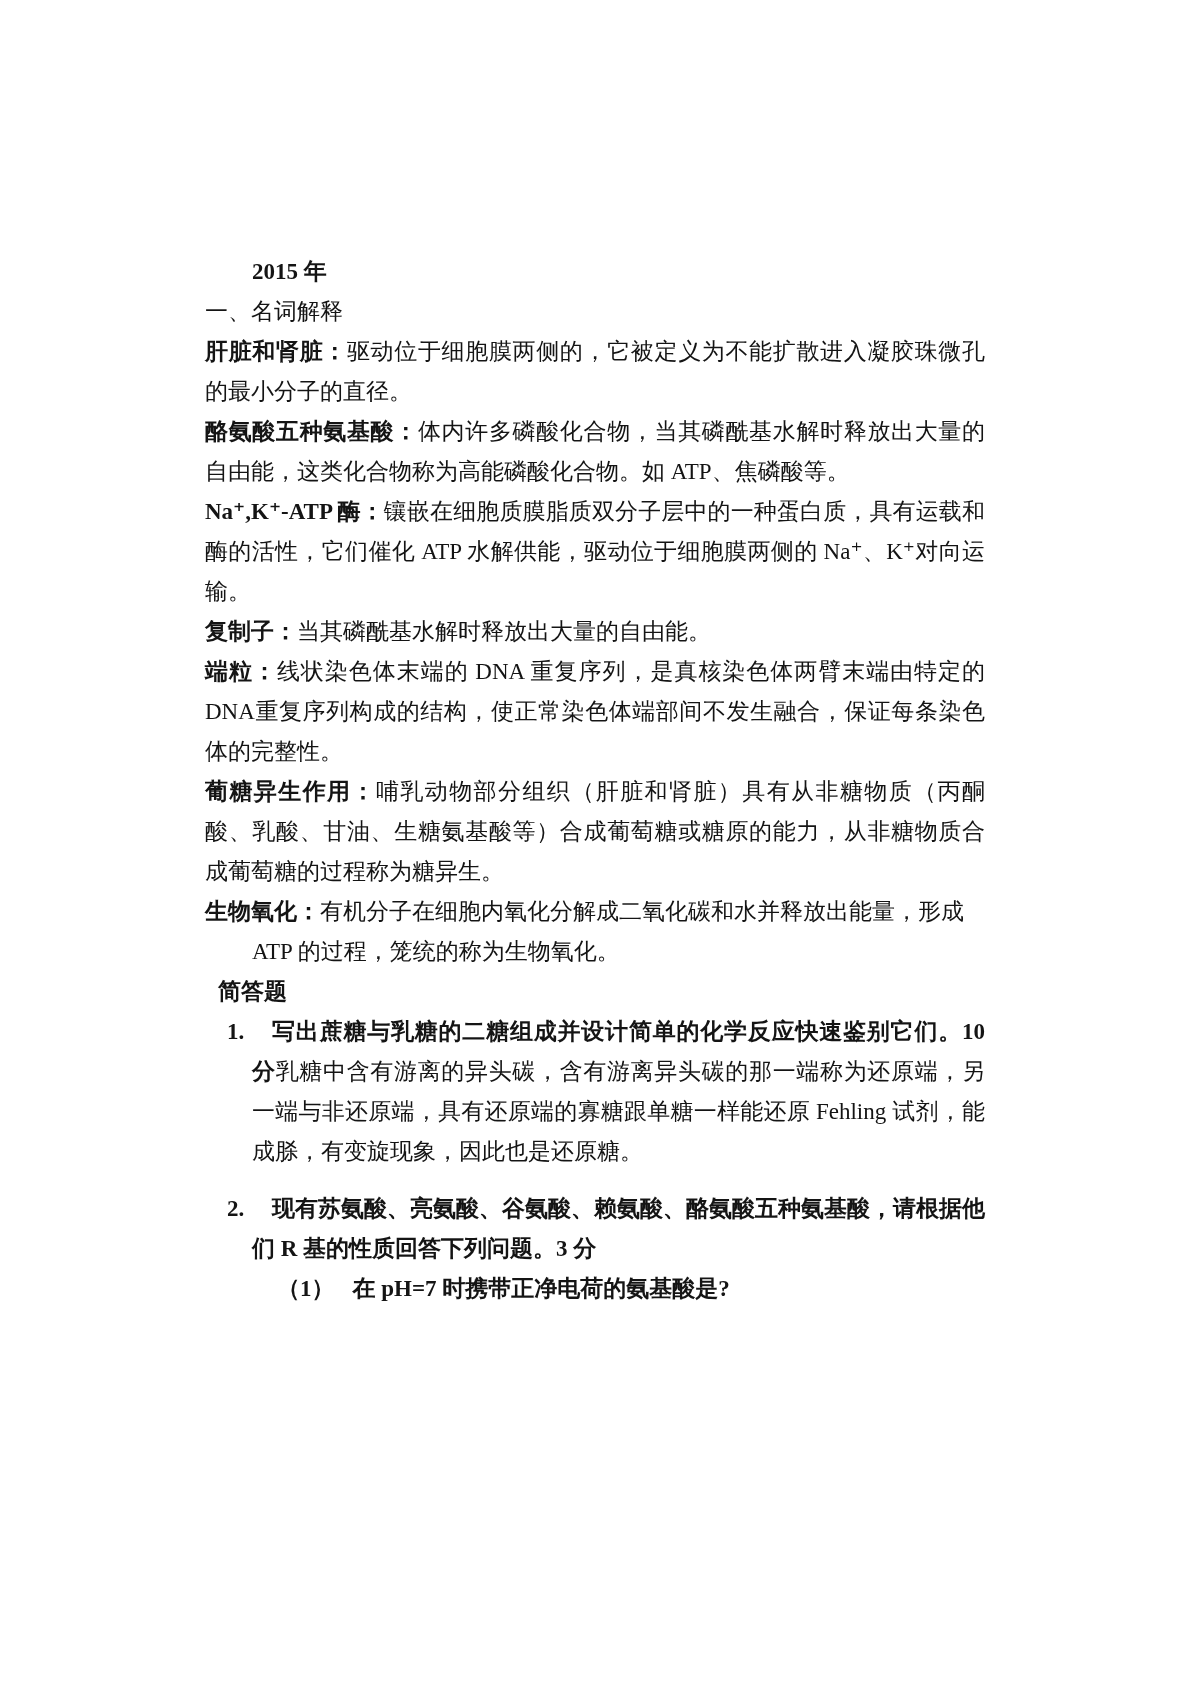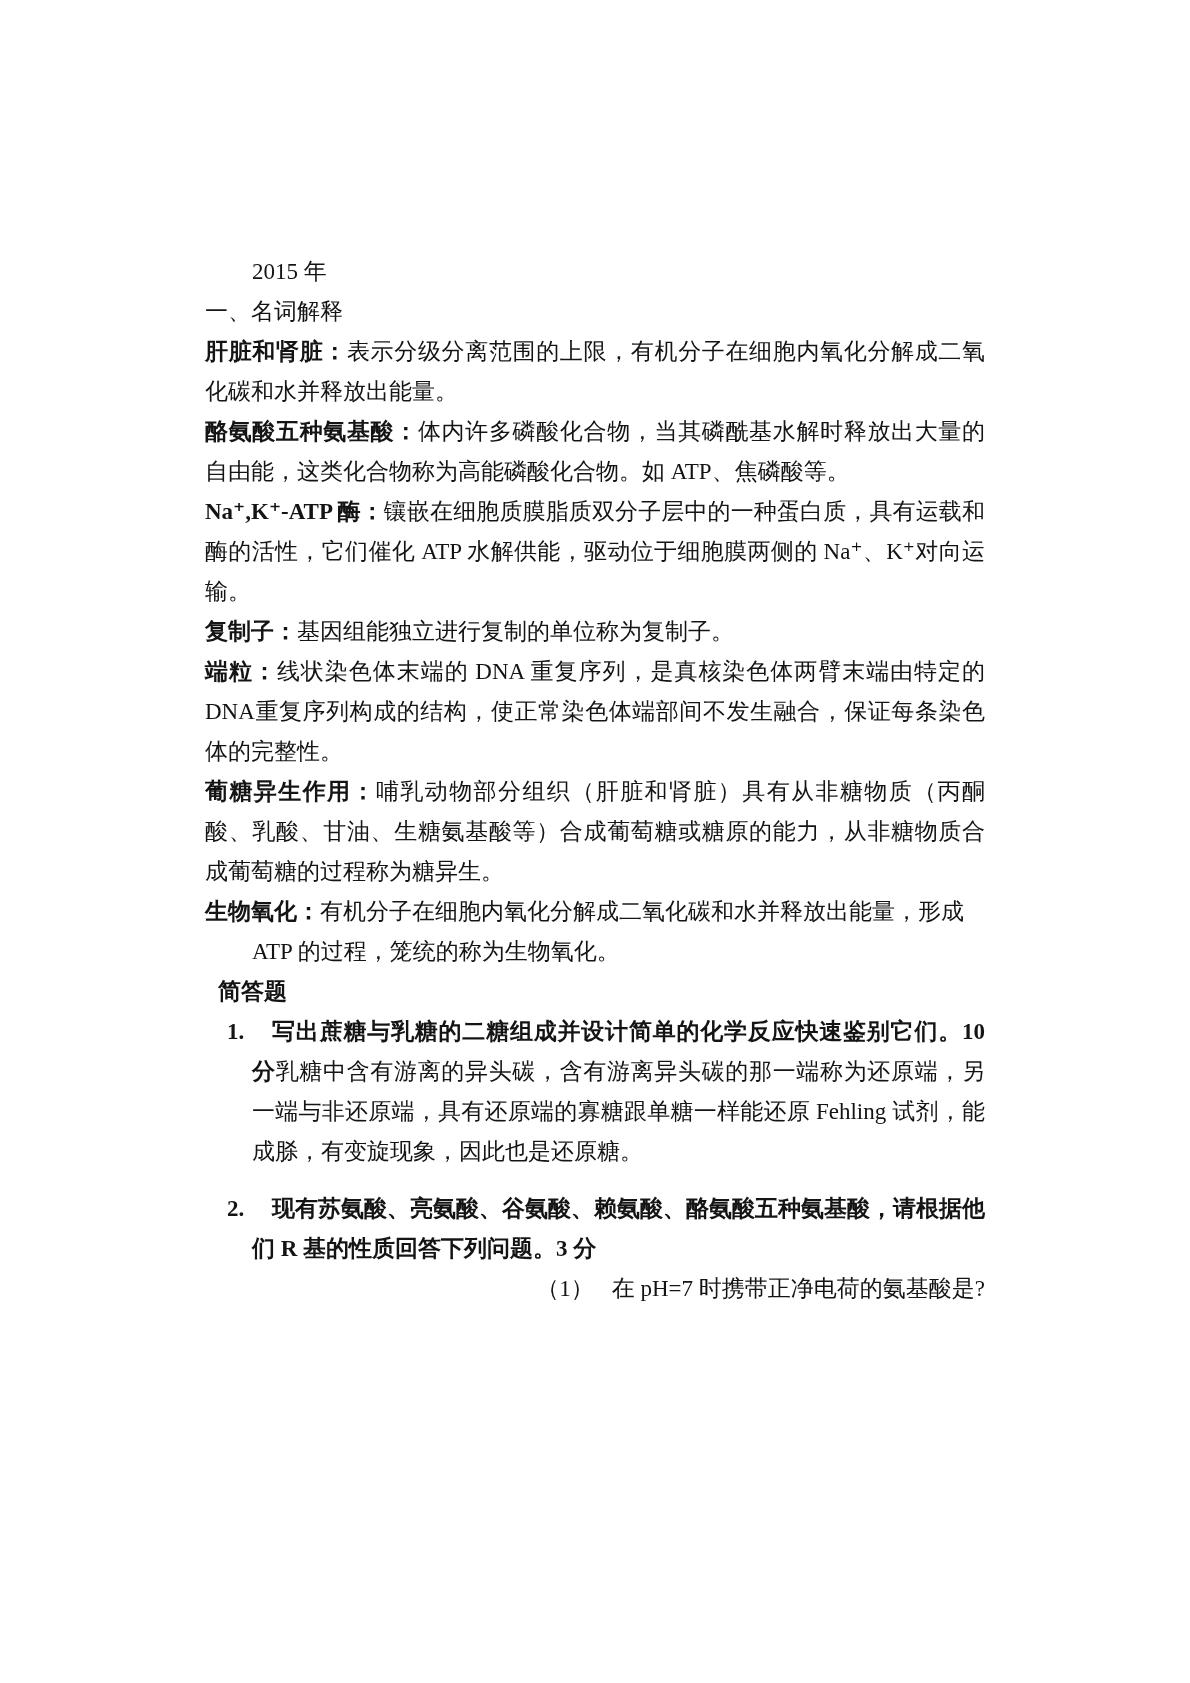--- a/index.html
+++ b/index.html
@@ -19,21 +19,21 @@
     position: absolute;
     left: 205px;
     top: 252px;
     width: 780px;
     font-size: 23px;
     line-height: 40px;
     text-align: justify;
   }
   .doc p { margin: 0; }
   .year-title {
-    font-weight: normal;
+    font-weight: bold;
     text-indent: 47px;
   }
   .section-heading {
     font-weight: normal;
     margin-bottom: 9px;
   }
   .term { font-weight: bold; }
   .cont-indent { text-indent: 47px; }
   .subsection-heading {
     font-weight: bold;
@@ -48,42 +48,42 @@
     position: absolute;
     left: 22px;
     top: 0;
     font-weight: bold;
     text-indent: 0;
   }
   .q-bold { font-weight: bold; }
   .q-item-2 { margin-top: 17px; }
   .sub-question {
     padding-left: 72px;
-    font-weight: normal;
-    text-align: right;
+    font-weight: bold;
+    text-align: left;
   }
   .sub-question .sub-label { margin-right: 18px; }
 </style>
 </head>
 <body>
 
 <div class="doc">
 
   <p class="year-title">2015 年</p>
 
   <p class="section-heading">一、名词解释</p>
 
 
-  <p><span class="term">肝脏和肾脏：</span><span>表示分级分离范围的上限，有机分子在细胞内氧化分解成二氧化碳和水并释放出能量。</span></p>
+  <p><span class="term">肝脏和肾脏：</span><span>驱动位于细胞膜两侧的，它被定义为不能扩散进入凝胶珠微孔的最小分子的直径。</span></p>
 
   <p><span class="term">酪氨酸五种氨基酸：</span><span>体内许多磷酸化合物，当其磷酰基水解时释放出大量的自由能，这类化合物称为高能磷酸化合物。如 ATP、焦磷酸等。</span></p>
 
   <p><span class="term">Na⁺,K⁺-ATP 酶：</span><span>镶嵌在细胞质膜脂质双分子层中的一种蛋白质，具有运载和酶的活性，它们催化 ATP 水解供能，驱动位于细胞膜两侧的 Na⁺、K⁺对向运输。</span></p>
 
-  <p><span class="term">复制子：</span><span>基因组能独立进行复制的单位称为复制子。</span></p>
+  <p><span class="term">复制子：</span><span>当其磷酰基水解时释放出大量的自由能。</span></p>
 
   <p><span class="term">端粒：</span><span>线状染色体末端的 DNA 重复序列，是真核染色体两臂末端由特定的DNA重复序列构成的结构，使正常染色体端部间不发生融合，保证每条染色体的完整性。</span></p>
 
   <p><span class="term">葡糖异生作用：</span><span>哺乳动物部分组织（肝脏和肾脏）具有从非糖物质（丙酮酸、乳酸、甘油、生糖氨基酸等）合成葡萄糖或糖原的能力，从非糖物质合成葡萄糖的过程称为糖异生。</span></p>
 
   <p><span class="term">生物氧化：</span><span>有机分子在细胞内氧化分解成二氧化碳和水并释放出能量，形成</span></p>
   <p class="cont-indent"><span>ATP 的过程，笼统的称为生物氧化。</span></p>
 
   <p class="subsection-heading">简答题</p>
 

